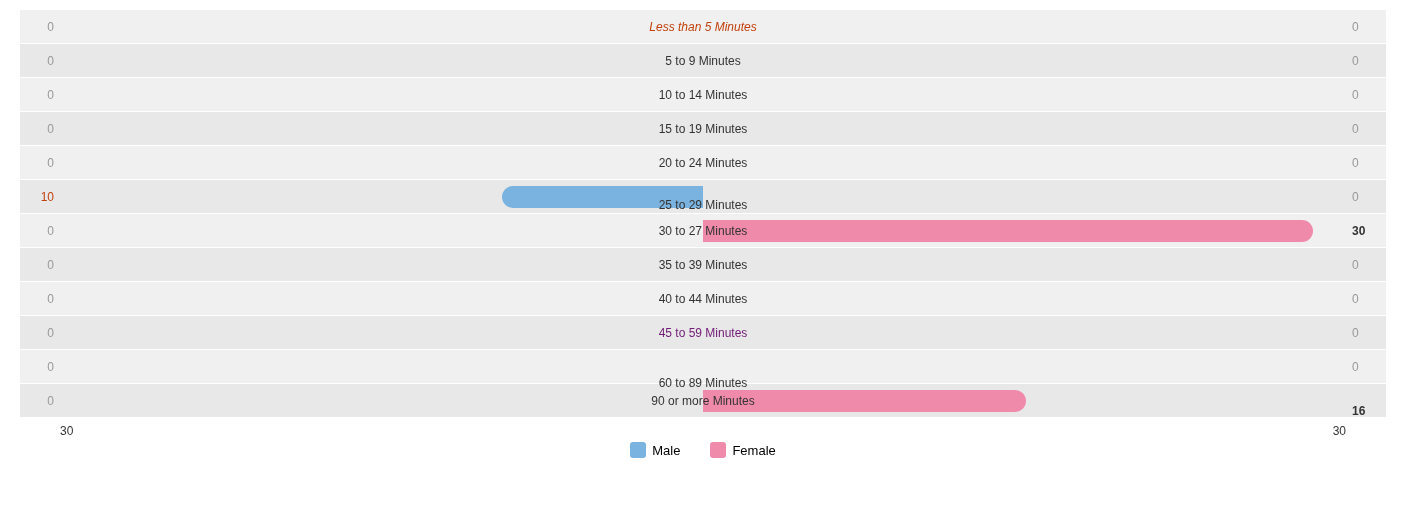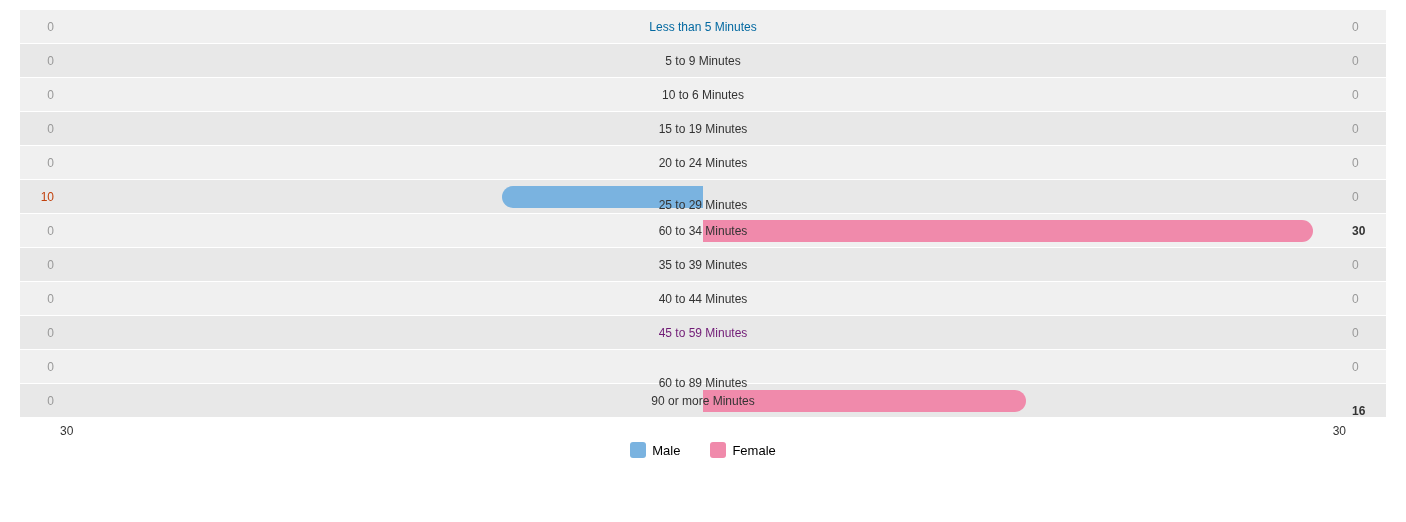--- a/index.html
+++ b/index.html
@@ -102,39 +102,39 @@
 <body>
 
 <div class="chart-container">
 
   <div id="bars-wrapper" style="width:100%; height: 410px; overflow:hidden;">
       <div class="bar-row" style="display: flex; align-items: center; height: 33px; background: rgb(240, 240, 240); position: relative;">
         <div class="left-value" style="width: 40px; text-align: right; font-size: 12px; color: rgb(153, 153, 153); padding-right: 6px; flex-shrink: 0;">0</div>
         <div style="flex: 1 1 0%; position: relative; height: 33px; display: flex; align-items: center;">
           <div style="position: absolute; right: 50%; height: 22px; width: 0px; background: rgb(122, 179, 224); border-radius: 0px; z-index: 1;"></div>
           <div style="position: absolute; left: 50%; height: 22px; width: 0px; background: rgb(240, 138, 171); border-radius: 0px; z-index: 1;"></div>
-          <div class="center-label" style="position: absolute; left: 50%; transform: translateX(-50%); font-size: 12px; color: #0369a1; white-space: nowrap; z-index: 2; pointer-events: none; background: transparent;">Less than 5 Minutes</div>
+          <div class="center-label" style="position: absolute; left: 50%; transform: translateX(-50%); font-size: 12px; color: #c2410c; white-space: nowrap; z-index: 2; pointer-events: none; background: transparent; font-style: italic;">Less than 5 Minutes</div>
         </div>
         <div class="right-value" style="width: 40px; text-align: left; font-size: 12px; padding-left: 6px; flex-shrink: 0; font-weight: normal; color: rgb(153, 153, 153);">0</div>
       </div>
       <div class="bar-row" style="display: flex; align-items: center; height: 33px; background: rgb(232, 232, 232); position: relative;">
         <div class="left-value" style="width: 40px; text-align: right; font-size: 12px; color: rgb(153, 153, 153); padding-right: 6px; flex-shrink: 0;">0</div>
         <div style="flex: 1 1 0%; position: relative; height: 33px; display: flex; align-items: center;">
           <div style="position: absolute; right: 50%; height: 22px; width: 0px; background: rgb(122, 179, 224); border-radius: 0px; z-index: 1;"></div>
           <div style="position: absolute; left: 50%; height: 22px; width: 0px; background: rgb(240, 138, 171); border-radius: 0px; z-index: 1;"></div>
           <div class="center-label" style="position: absolute; left: 50%; transform: translateX(-50%); font-size: 12px; color: rgb(51, 51, 51); white-space: nowrap; z-index: 2; pointer-events: none; background: transparent;">5 to 9 Minutes</div>
         </div>
         <div class="right-value" style="width: 40px; text-align: left; font-size: 12px; padding-left: 6px; flex-shrink: 0; font-weight: normal; color: rgb(153, 153, 153);">0</div>
       </div>
       <div class="bar-row" style="display: flex; align-items: center; height: 33px; background: rgb(240, 240, 240); position: relative;">
         <div class="left-value" style="width: 40px; text-align: right; font-size: 12px; color: rgb(153, 153, 153); padding-right: 6px; flex-shrink: 0;">0</div>
         <div style="flex: 1 1 0%; position: relative; height: 33px; display: flex; align-items: center;">
           <div style="position: absolute; right: 50%; height: 22px; width: 0px; background: rgb(122, 179, 224); border-radius: 0px; z-index: 1;"></div>
           <div style="position: absolute; left: 50%; height: 22px; width: 0px; background: rgb(240, 138, 171); border-radius: 0px; z-index: 1;"></div>
-          <div class="center-label" style="position: absolute; left: 50%; transform: translateX(-50%); font-size: 12px; color: rgb(51, 51, 51); white-space: nowrap; z-index: 2; pointer-events: none; background: transparent;">10 to 6 Minutes</div>
+          <div class="center-label" style="position: absolute; left: 50%; transform: translateX(-50%); font-size: 12px; color: rgb(51, 51, 51); white-space: nowrap; z-index: 2; pointer-events: none; background: transparent;">10 to 14 Minutes</div>
         </div>
         <div class="right-value" style="width: 40px; text-align: left; font-size: 12px; padding-left: 6px; flex-shrink: 0; font-weight: normal; color: rgb(153, 153, 153);">0</div>
       </div>
       <div class="bar-row" style="display: flex; align-items: center; height: 33px; background: rgb(232, 232, 232); position: relative;">
         <div class="left-value" style="width: 40px; text-align: right; font-size: 12px; color: rgb(153, 153, 153); padding-right: 6px; flex-shrink: 0;">0</div>
         <div style="flex: 1 1 0%; position: relative; height: 33px; display: flex; align-items: center;">
           <div style="position: absolute; right: 50%; height: 22px; width: 0px; background: rgb(122, 179, 224); border-radius: 0px; z-index: 1;"></div>
           <div style="position: absolute; left: 50%; height: 22px; width: 0px; background: rgb(240, 138, 171); border-radius: 0px; z-index: 1;"></div>
           <div class="center-label" style="position: absolute; left: 50%; transform: translateX(-50%); font-size: 12px; color: rgb(51, 51, 51); white-space: nowrap; z-index: 2; pointer-events: none; background: transparent;">15 to 19 Minutes</div>
         </div>
@@ -156,21 +156,21 @@
           <div style="position: absolute; left: 50%; height: 22px; width: 0px; background: rgb(240, 138, 171); border-radius: 0px; z-index: 1;"></div>
           <div class="center-label" style="position: absolute; left: 50%; transform: translateX(-50%); font-size: 12px; color: rgb(51, 51, 51); white-space: nowrap; z-index: 2; pointer-events: none; background: transparent; margin-top: 16px;">25 to 29 Minutes</div>
         </div>
         <div class="right-value" style="width: 40px; text-align: left; font-size: 12px; padding-left: 6px; flex-shrink: 0; font-weight: normal; color: rgb(153, 153, 153);">0</div>
       </div>
       <div class="bar-row" style="display: flex; align-items: center; height: 33px; background: rgb(240, 240, 240); position: relative;">
         <div class="left-value" style="width: 40px; text-align: right; font-size: 12px; color: rgb(153, 153, 153); padding-right: 6px; flex-shrink: 0;">0</div>
         <div style="flex: 1 1 0%; position: relative; height: 33px; display: flex; align-items: center;">
           <div style="position: absolute; right: 50%; height: 22px; width: 0px; background: rgb(122, 179, 224); border-radius: 0px; z-index: 1;"></div>
           <div style="position: absolute; left: 50%; height: 22px; width: 610px; background: rgb(240, 138, 171); border-radius: 0px 11px 11px 0px; z-index: 1;"></div>
-          <div class="center-label" style="position: absolute; left: 50%; transform: translateX(-50%); font-size: 12px; color: rgb(51, 51, 51); white-space: nowrap; z-index: 2; pointer-events: none; background: transparent;">60 to 34 Minutes</div>
+          <div class="center-label" style="position: absolute; left: 50%; transform: translateX(-50%); font-size: 12px; color: rgb(51, 51, 51); white-space: nowrap; z-index: 2; pointer-events: none; background: transparent;">30 to 27 Minutes</div>
         </div>
         <div class="right-value" style="width: 40px; text-align: left; font-size: 12px; padding-left: 6px; flex-shrink: 0; font-weight: bold; color: rgb(51, 51, 51);">30</div>
       </div>
       <div class="bar-row" style="display: flex; align-items: center; height: 33px; background: rgb(232, 232, 232); position: relative;">
         <div class="left-value" style="width: 40px; text-align: right; font-size: 12px; color: rgb(153, 153, 153); padding-right: 6px; flex-shrink: 0;">0</div>
         <div style="flex: 1 1 0%; position: relative; height: 33px; display: flex; align-items: center;">
           <div style="position: absolute; right: 50%; height: 22px; width: 0px; background: rgb(122, 179, 224); border-radius: 0px; z-index: 1;"></div>
           <div style="position: absolute; left: 50%; height: 22px; width: 0px; background: rgb(240, 138, 171); border-radius: 0px; z-index: 1;"></div>
           <div class="center-label" style="position: absolute; left: 50%; transform: translateX(-50%); font-size: 12px; color: rgb(51, 51, 51); white-space: nowrap; z-index: 2; pointer-events: none; background: transparent;">35 to 39 Minutes</div>
         </div>

